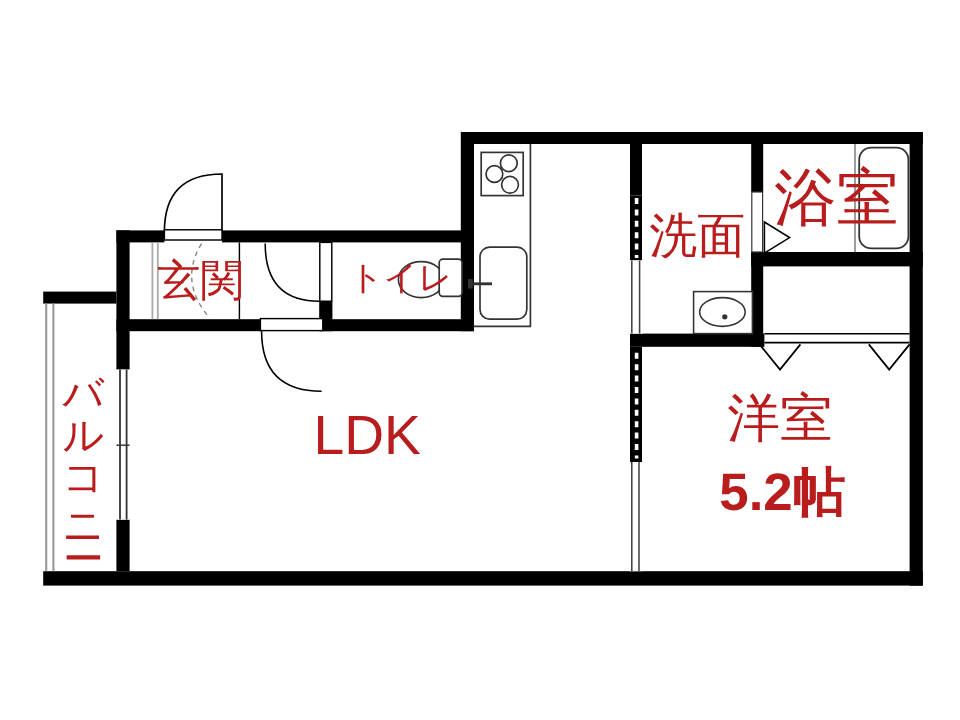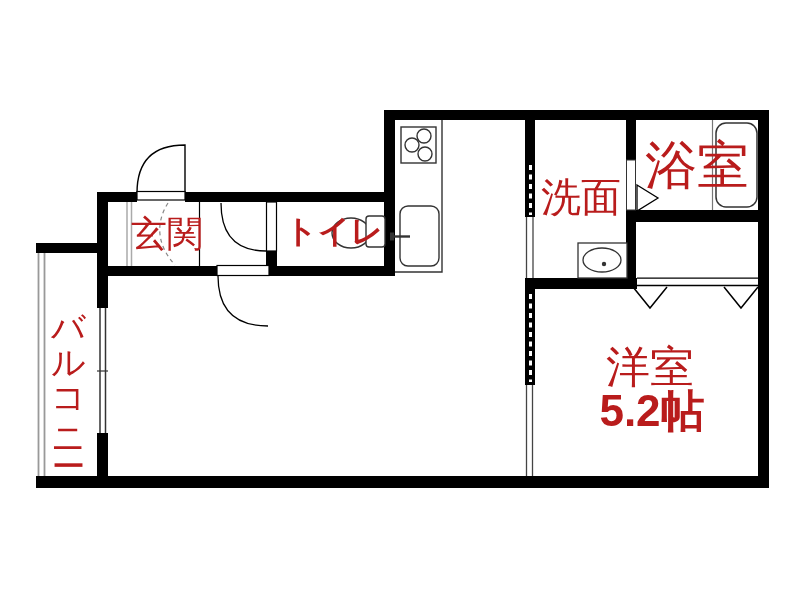--- a/index.html
+++ b/index.html
@@ -2,28 +2,28 @@
 <html><head>
 <meta charset="utf-8">
 <style>
   html,body{margin:0;padding:0;background:#fff;}
   #canvas{position:relative;width:800px;height:600px;background:#fff;overflow:hidden;
           font-family:"Liberation Sans",sans-serif;}
   #plan-svg{position:absolute;left:0;top:0;}
   .label{position:absolute;transform:translate(-50%,-50%);white-space:nowrap;
          color:#b91c1c;font-weight:500;line-height:1.06;text-align:right;}
   .lbl-entrance{left:167px;top:234px;font-size:36px;}
-  .lbl-toilet{left:334px;top:232px;font-size:32px;font-weight:bold;}
+  .lbl-toilet{left:334px;top:232px;font-size:28px;}
   .lbl-washroom{left:581px;top:197px;font-size:40px;}
   .lbl-washroom span{display:block;}
   .lbl-bathroom{left:697px;top:166px;font-size:52px;}
   .lbl-closet{left:696px;top:252px;font-size:52px;letter-spacing:2px;font-weight:400;}
   .lbl-ldk{left:306px;top:363px;font-size:46px;font-weight:400;}
   .lbl-ldk-area{left:310px;top:403px;font-size:44px;font-weight:400;}
-  .lbl-western{left:650px;top:367px;font-size:44px;}
+  .lbl-western{left:650px;top:350px;font-size:44px;}
   .lbl-western-area{left:652px;top:411px;font-size:44px;font-weight:700;}
   .lbl-balcony{left:69px;top:369px;font-size:34px;
                writing-mode:vertical-rl;text-orientation:mixed;letter-spacing:1px;}
 </style>
 </head>
 <body>
 
 <div id="canvas">
 
   <svg id="plan-svg" width="800" height="600" viewBox="0 0 800 600">
@@ -126,17 +126,18 @@
       <path d="M168,203 C156,222 156,244 175,265" stroke="#888" stroke-width="1.2" stroke-dasharray="4 3.5"></path>
     </g>
   </svg>
 
   <div class="label lbl-entrance">玄関</div>
   <div class="label lbl-toilet">トイレ</div>
   <div class="label lbl-washroom">
     <span>洗面</span>
   </div>
   <div class="label lbl-bathroom">浴室</div>
+  <div class="label lbl-ldk">LDK</div>
   <div class="label lbl-western">洋室</div>
   <div class="label lbl-western-area">5.2帖</div>
   <div class="label lbl-balcony">バルコニー</div>
 
 </div>
 
 </body></html>

